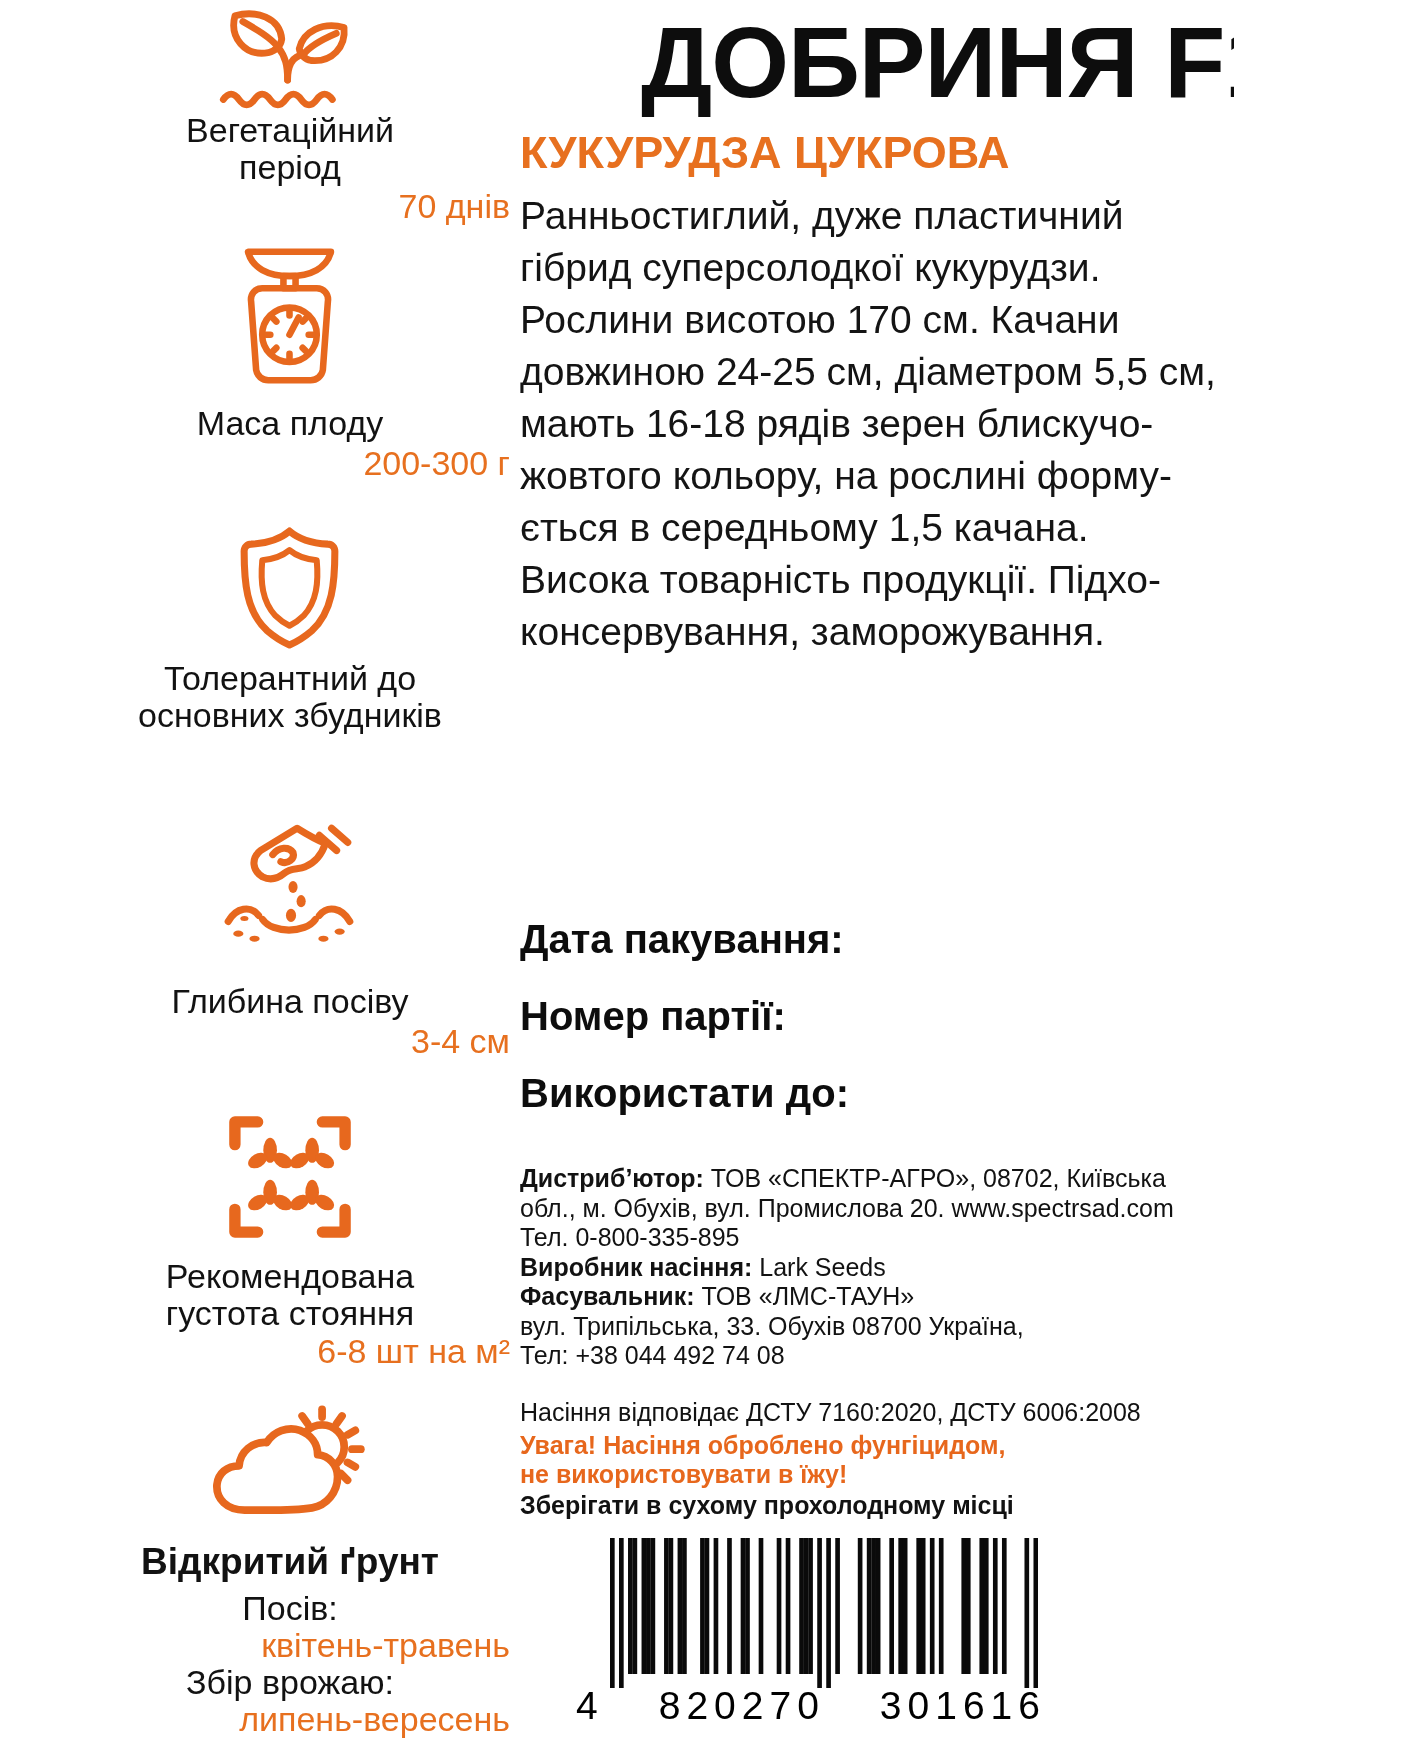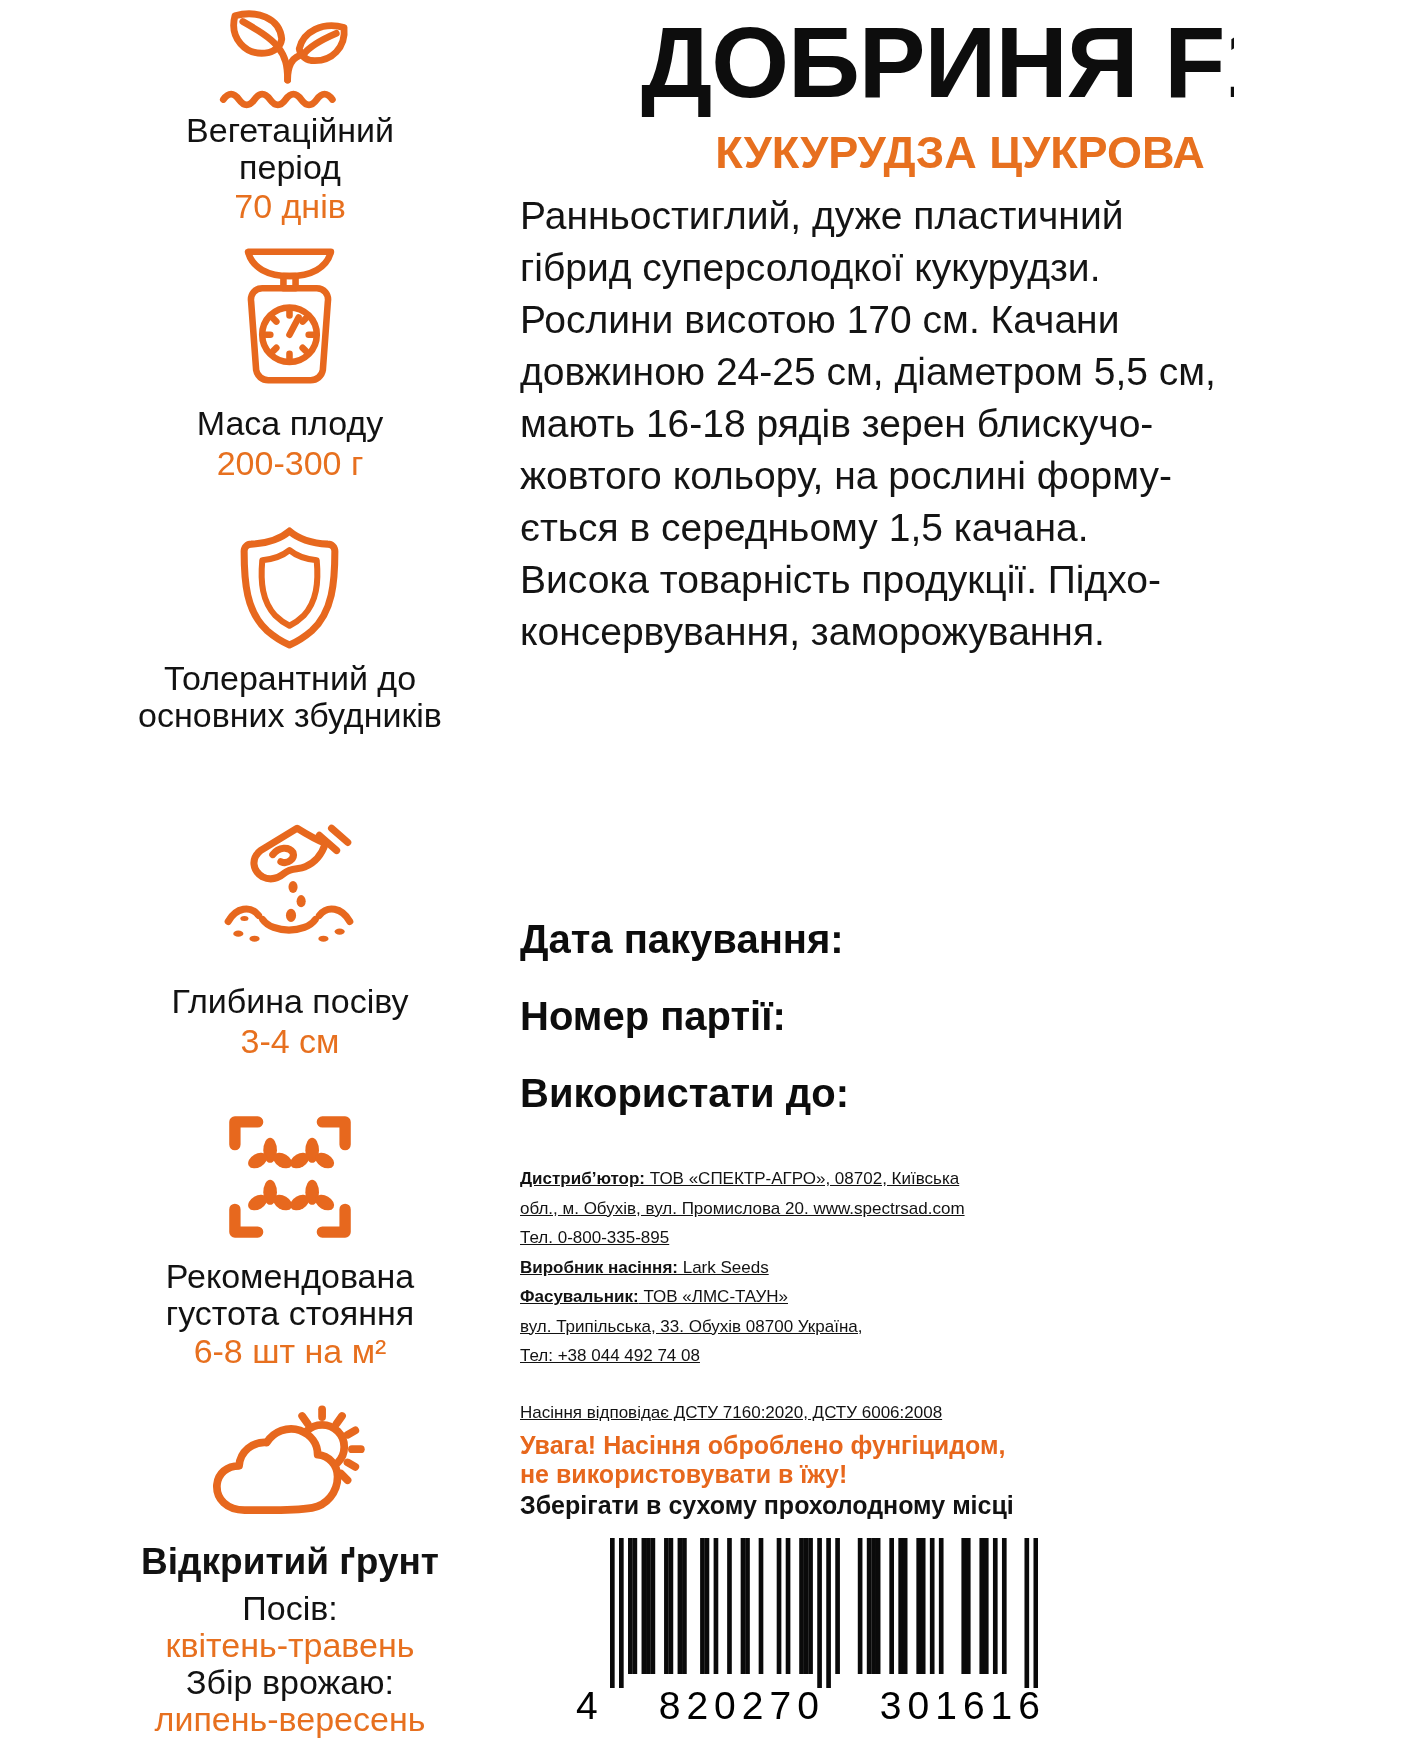--- a/index.html
+++ b/index.html
@@ -2,31 +2,31 @@
 <html><head>
 <meta charset="utf-8">
 <style>
   html,body{margin:0;padding:0;background:#ffffff;}
   #page{position:relative;width:1234px;height:1739px;background:#ffffff;overflow:hidden;
         font-family:"Liberation Sans","DejaVu Sans",sans-serif;color:#121212;border-radius:30px;}
   .abs{position:absolute;}
   
   .lc{left:70px;width:440px;text-align:center;}
   .lc-label{font-size:34px;line-height:37px;color:#121212;}
-  .lc-value{font-size:34px;line-height:37px;color:#E7701F;}
+  .lc-value{font-size:34px;line-height:37px;color:#E7701F;text-align:right;}
   .lc-title{font-size:37px;line-height:40px;font-weight:700;color:#121212;}
   .icon-wrap{display:flex;justify-content:center;align-items:center;left:70px;width:440px;}
   svg.icon{stroke:#E7681E;fill:none;stroke-linecap:round;stroke-linejoin:round;}
   
   .rc{left:520px;width:880px;}
   .title{font-size:100px;line-height:105px;font-weight:700;letter-spacing:-1px;text-align:center;color:#0d0d0d;}
-  .subtitle{font-size:45px;line-height:50px;font-weight:700;text-align:center;color:#E7701F;}
+  .subtitle{font-size:45px;line-height:50px;font-weight:700;text-align:left;color:#E7701F;}
   .desc{font-size:39px;line-height:52px;color:#141414;}
   .fieldhead{font-size:40px;line-height:46px;font-weight:700;color:#0d0d0d;}
-  .small{font-size:17px;line-height:29.5px;color:#121212;text-decoration:underline;}
+  .small{font-size:25px;line-height:29.5px;color:#121212;}
   .small b{font-weight:700;}
   .warn{font-size:25px;line-height:29px;font-weight:700;color:#E7671C;}
   .store{font-size:25px;line-height:29px;font-weight:700;color:#121212;}
   .digits{display:flex;justify-content:space-between;font-size:39px;color:#000;}
   .digits span{letter-spacing:6px;}
 </style>
 </head>
 <body>
 
 <div id="page">

